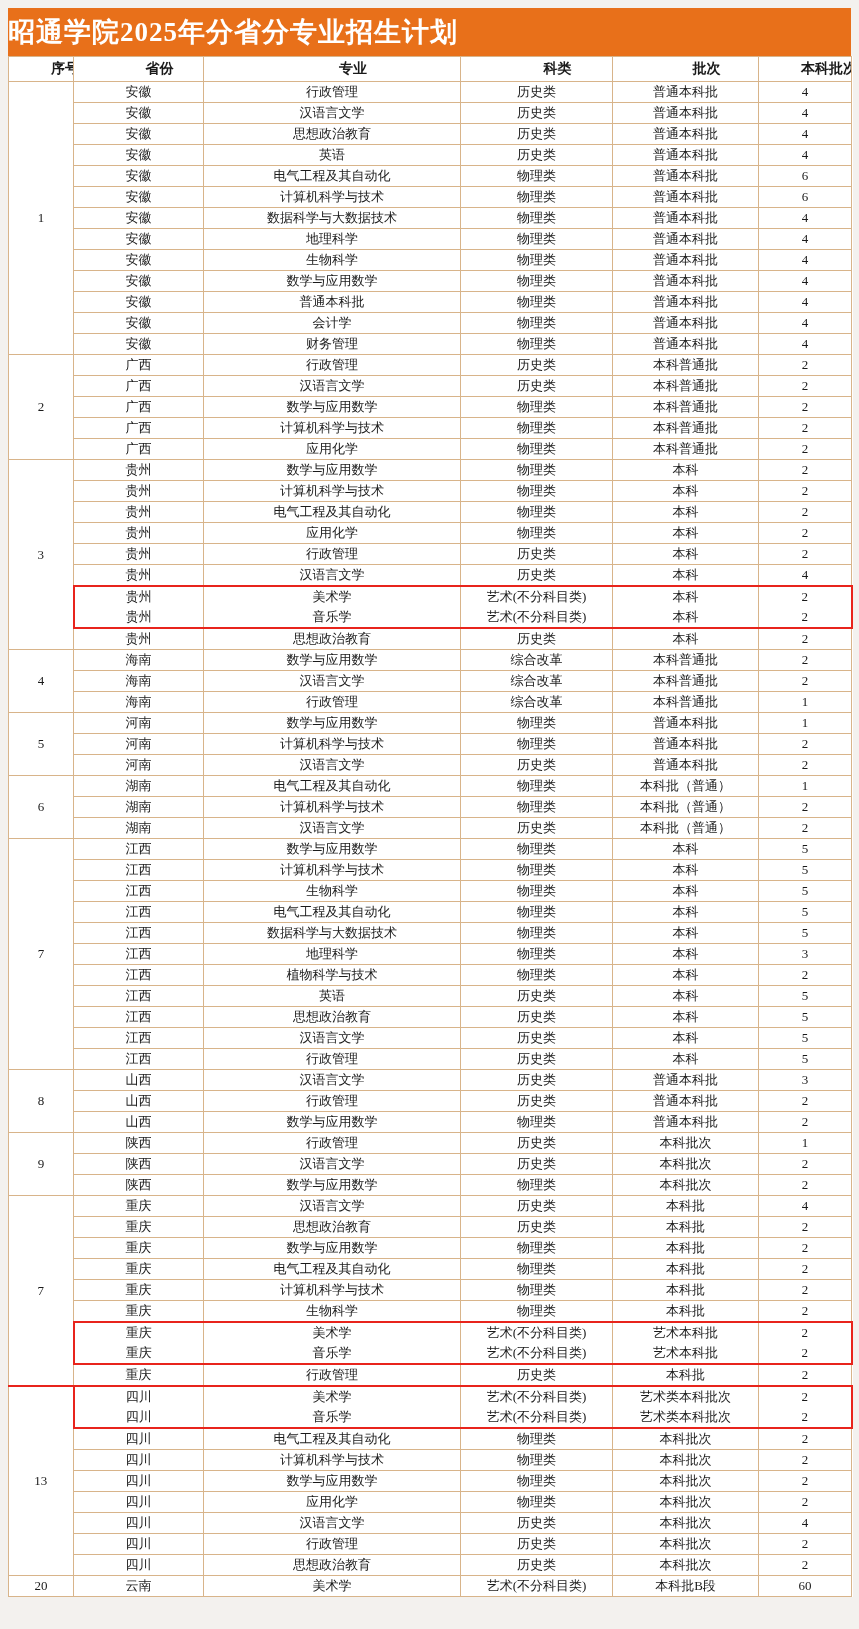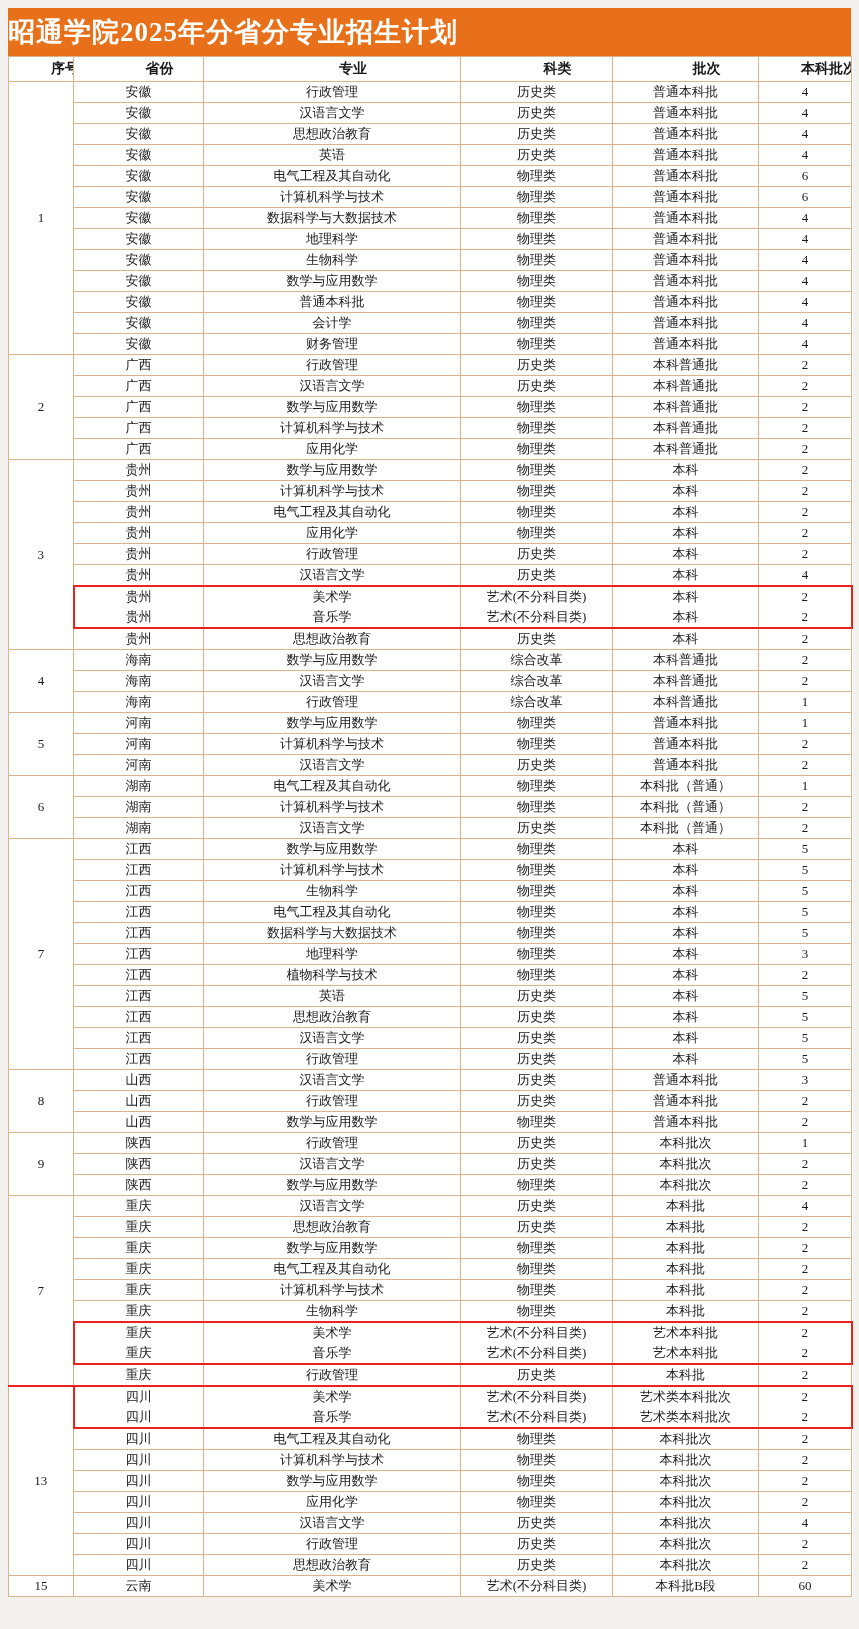--- a/index.html
+++ b/index.html
@@ -603,21 +603,21 @@
           <td>2</td>
         </tr>
         <tr>
           <td>四川</td>
           <td>思想政治教育</td>
           <td>历史类</td>
           <td>本科批次</td>
           <td>2</td>
         </tr>
         <tr>
-          <td class="idx" rowspan="1">15</td>
+          <td class="idx" rowspan="1">20</td>
           <td>云南</td>
           <td>美术学</td>
           <td>艺术(不分科目类)</td>
           <td>本科批B段</td>
           <td>60</td>
         </tr>
       </tbody>
   </table>
 
 </div>

